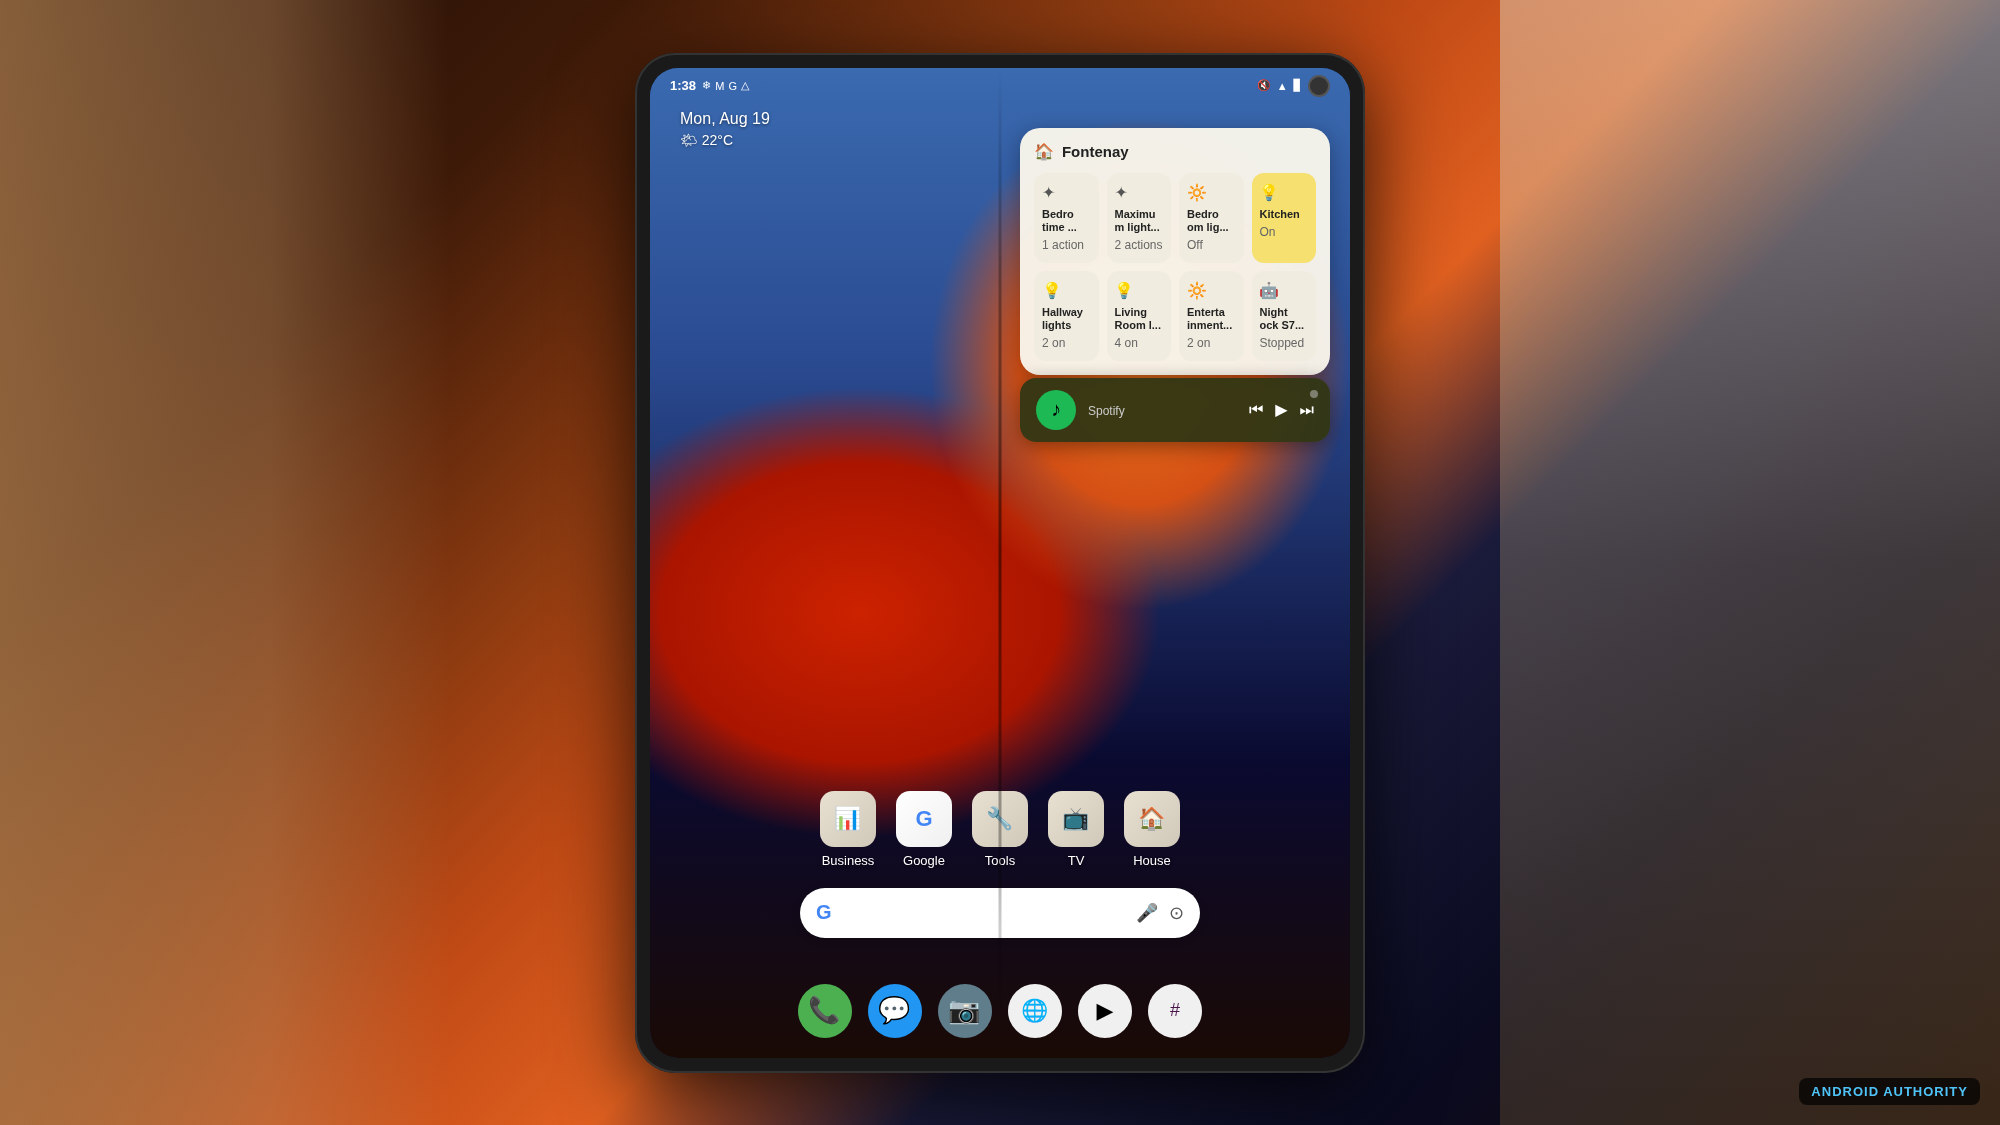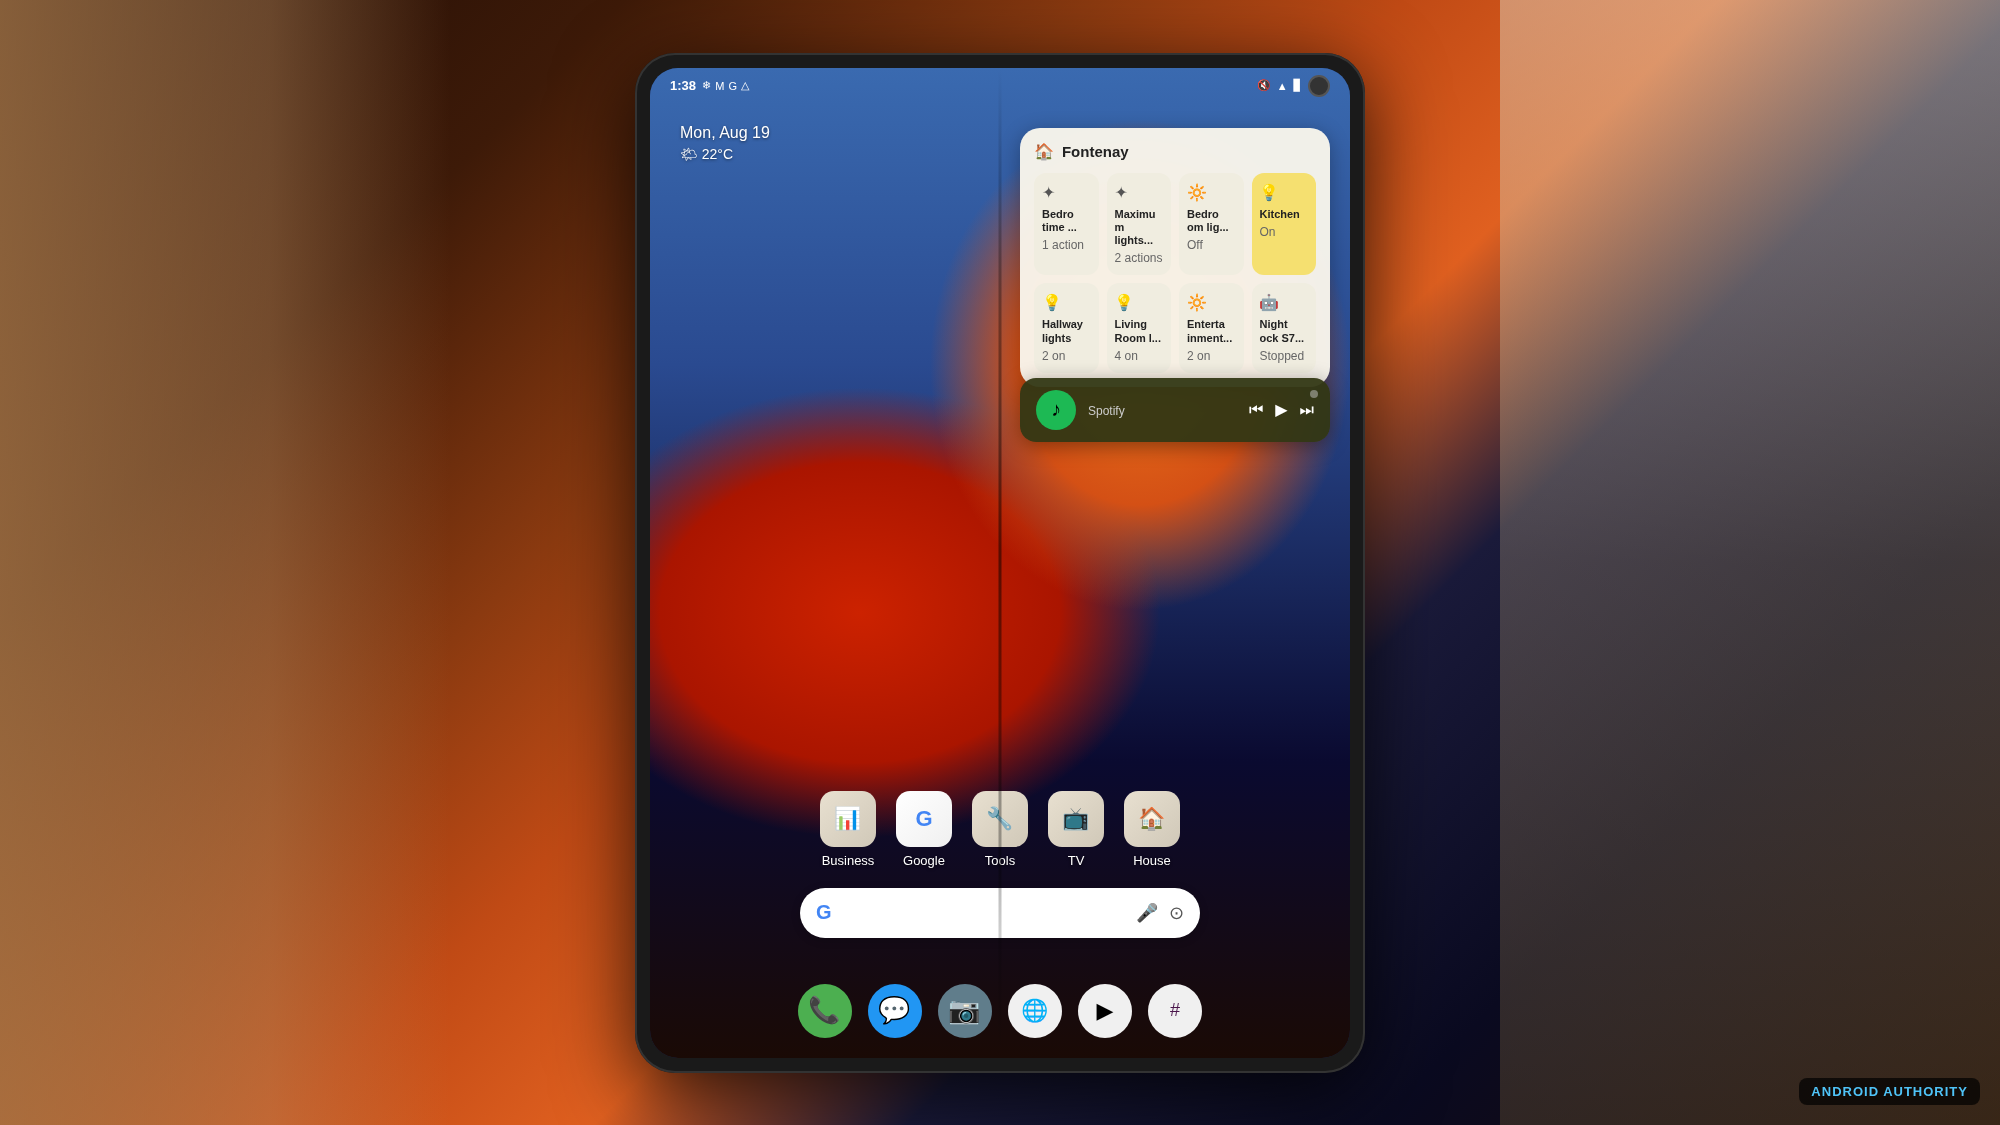--- a/index.html
+++ b/index.html
@@ -129,21 +129,21 @@
       width: 22px;
       height: 22px;
       border-radius: 50%;
       background: #333;
       border: 2px solid #555;
     }
 
     
     .date-weather {
       position: absolute;
-      top: 56px;
+      top: 42px;
       left: 30px;
       color: white;
       z-index: 5;
     }
 
     .date-text {
       font-size: 16px;
       font-weight: 500;
       margin-bottom: 4px;
       text-shadow: 0 1px 3px rgba(0,0,0,0.5);
@@ -478,21 +478,21 @@
         <div class="widget-grid">
 
           <div class="widget-tile">
             <span class="tile-icon">✦</span>
             <span class="tile-name">Bedro time ...</span>
             <span class="tile-status">1 action</span>
           </div>
 
           <div class="widget-tile">
             <span class="tile-icon">✦</span>
-            <span class="tile-name">Maximu m lights...</span>
+            <span class="tile-name">Maximu m light...</span>
             <span class="tile-status">2 actions</span>
           </div>
 
           <div class="widget-tile">
             <span class="tile-icon">🔆</span>
             <span class="tile-name">Bedro om lig...</span>
             <span class="tile-status">Off</span>
           </div>
 
           <div class="widget-tile active">

